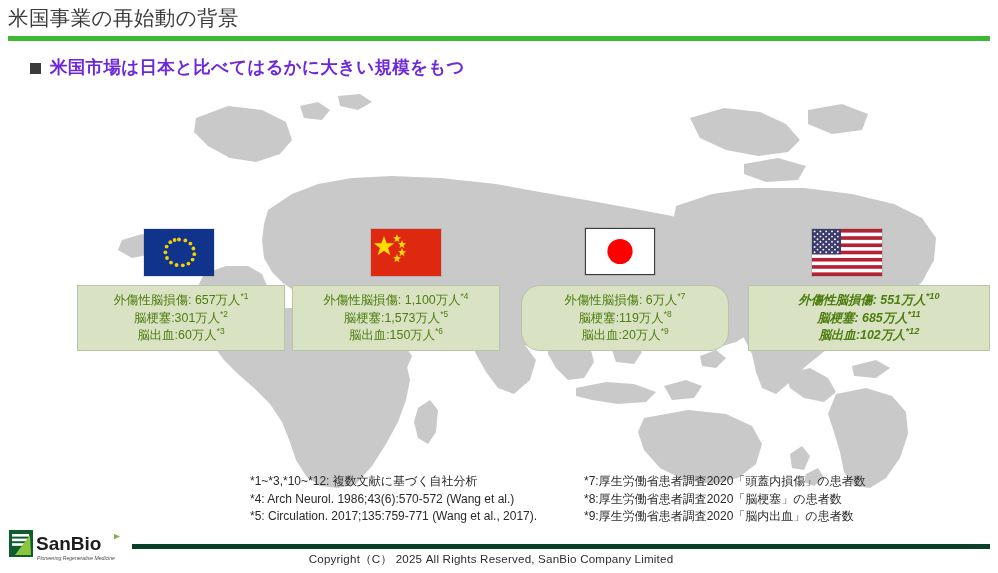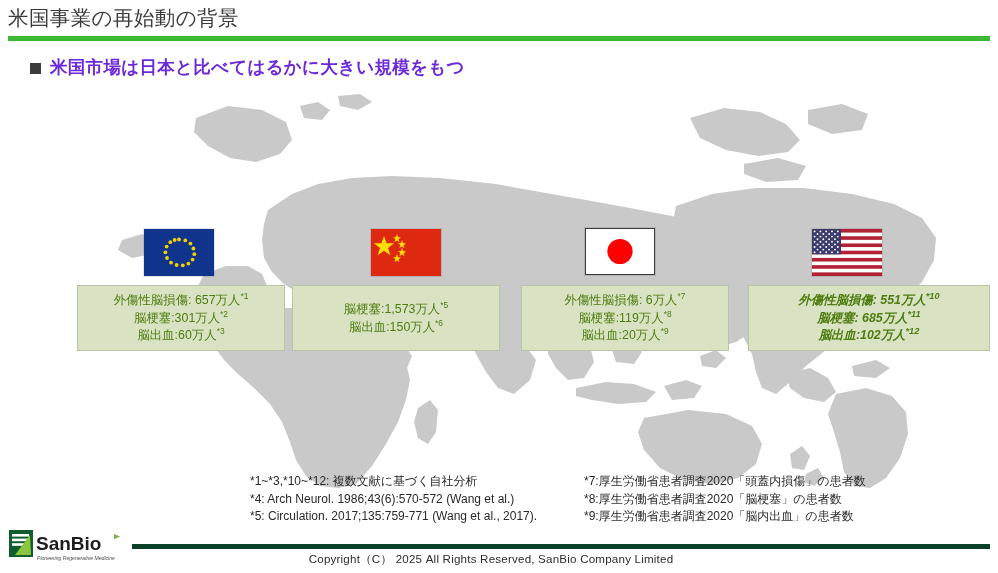--- a/index.html
+++ b/index.html
@@ -93,21 +93,21 @@
     white-space: nowrap;
   }
   .data-box .row { display: block; }
   .data-box sup {
     font-size: 8.4px;
     vertical-align: super;
     line-height: 0;
   }
   #box-eu { left: 77px;  top: 285px; }
   #box-cn { left: 292px; top: 285px; }
-  #box-jp { left: 521px; top: 285px; }
+  #box-jp { left: 521px; top: 285px; border-radius: 19px; }
   #box-us { left: 748px; top: 285px; width: 242px; font-weight: bold; font-style: italic; }
   #box-us sup { font-size: 9.2px; }
 
   
   .footnote-block {
     position: absolute;
     font-size: 12px;
     line-height: 1.46;
     color: #2a2a2a;
     white-space: nowrap;
@@ -337,20 +337,23 @@
     <span class="row">
       <span>脳梗塞:</span><span>301万人</span><sup>*2</sup>
     </span>
     <span class="row">
       <span>脳出血:</span><span>60万人</span><sup>*3</sup>
     </span>
   </div>
 
   <div class="data-box" id="box-cn">
     <span class="row">
+      <span>外傷性脳損傷: </span><span>1,100万人</span><sup>*4</sup>
+    </span>
+    <span class="row">
       <span>脳梗塞:</span><span>1,573万人</span><sup>*5</sup>
     </span>
     <span class="row">
       <span>脳出血:</span><span>150万人</span><sup>*6</sup>
     </span>
   </div>
 
   <div class="data-box" id="box-jp">
     <span class="row">
       <span>外傷性脳損傷: </span><span>6万人</span><sup>*7</sup>

